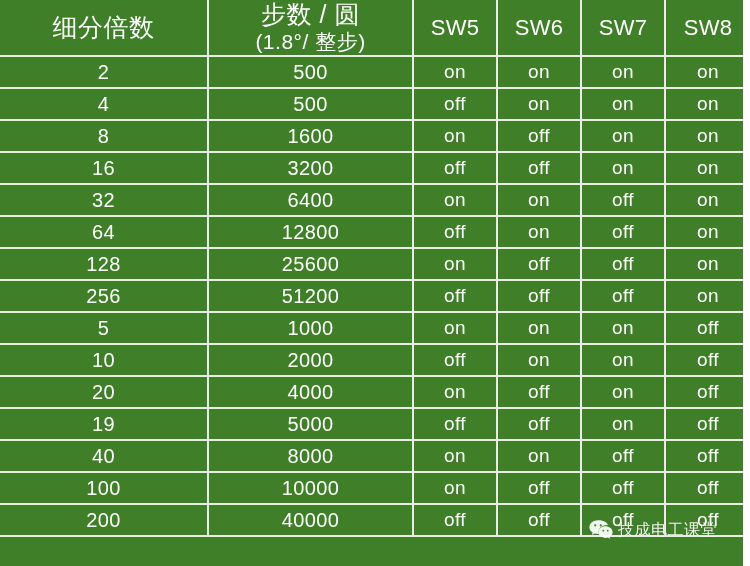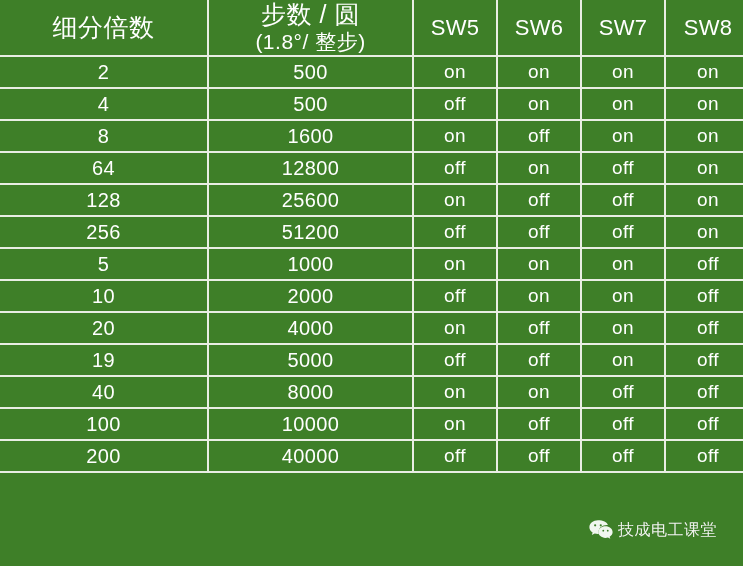--- a/index.html
+++ b/index.html
@@ -153,20 +153,36 @@
         </tr>
         <tr>
           <td>8</td>
           <td>1600</td>
           <td class="sw-cell">on</td>
           <td class="sw-cell">off</td>
           <td class="sw-cell">on</td>
           <td class="sw-cell">on</td>
         </tr>
         <tr>
+          <td>16</td>
+          <td>3200</td>
+          <td class="sw-cell">off</td>
+          <td class="sw-cell">off</td>
+          <td class="sw-cell">on</td>
+          <td class="sw-cell">on</td>
+        </tr>
+        <tr>
+          <td>32</td>
+          <td>6400</td>
+          <td class="sw-cell">on</td>
+          <td class="sw-cell">on</td>
+          <td class="sw-cell">off</td>
+          <td class="sw-cell">on</td>
+        </tr>
+        <tr>
           <td>64</td>
           <td>12800</td>
           <td class="sw-cell">off</td>
           <td class="sw-cell">on</td>
           <td class="sw-cell">off</td>
           <td class="sw-cell">on</td>
         </tr>
         <tr>
           <td>128</td>
           <td>25600</td>

